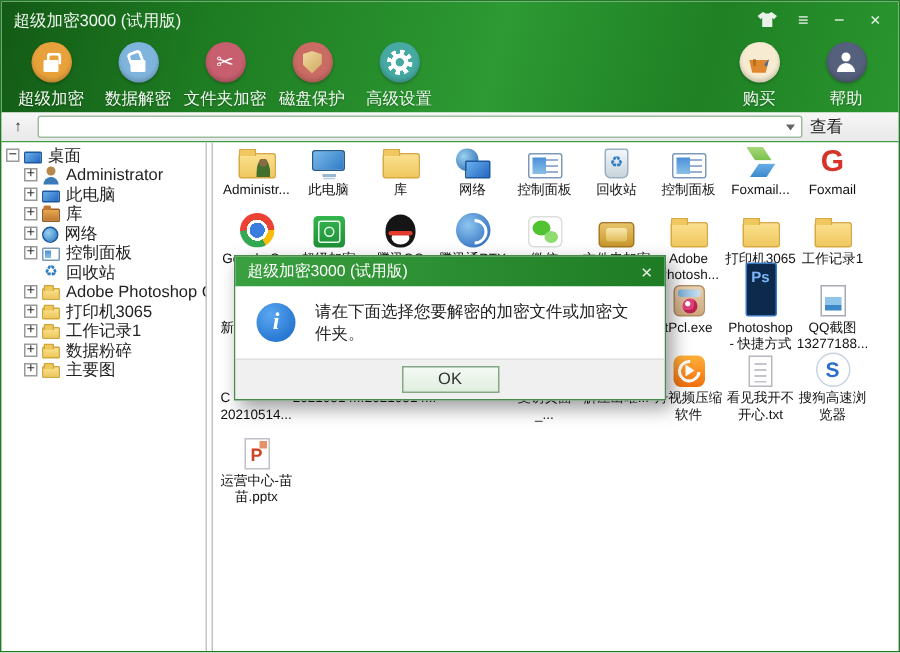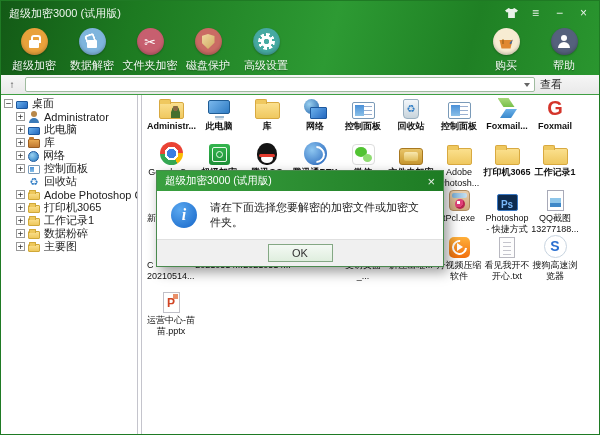--- a/index.html
+++ b/index.html
@@ -103,21 +103,21 @@
   .ti-folder::before { content:''; position:absolute; top:-3px; left:0; width:5px; height:3px;
     background:#eec85c; border:1px solid #d0a838; border-bottom:none; border-radius:1px 1px 0 0; }
 
   
   #grid { position:absolute; top:0; left:5px; right:0; bottom:0; }
   .grow { display:grid; grid-template-columns:repeat(9,48px); }
   .cell { display:flex; flex-direction:column; align-items:center; overflow:visible; }
   .cicon { height:23px; display:flex; align-items:flex-end; justify-content:center; margin-top:1px; }
   .clabel { font-size:9px; line-height:10.5px; text-align:center; color:#111; margin-top:2px;
     max-height:21px; width:100%; }
-  .clabel.nowrap { white-space:nowrap; overflow:visible;font-weight:bold; }
+  .clabel.nowrap { white-space:nowrap; overflow:visible; }
   .clabel.left { text-align:left; }
 
   .gi { display:block; position:relative; }
   .gi-folder,.gi-folder-user { width:25px; height:17px; background:linear-gradient(#fbe08e,#efc85f);
     border:1px solid #d8a940; border-radius:2px; }
   .gi-folder::before,.gi-folder-user::before { content:''; position:absolute; top:-4px; left:-1px;
     width:10px; height:4px; background:#efc85f; border:1px solid #d8a940; border-bottom:none;
     border-radius:2px 2px 0 0; }
   .gi-folder-user::after { content:''; position:absolute; right:3px; bottom:0; width:9px; height:12px;
     background:radial-gradient(circle at 50% 20%,#8a6a42 0 2.5px,transparent 3px),
@@ -171,21 +171,21 @@
   .gi-goldsafe { width:24px; height:17px; background:linear-gradient(#e8c468,#c89830);
     border:1px solid #a87820; border-radius:3px; }
   .gi-goldsafe::before { content:''; position:absolute; inset:3px 4px;
     background:linear-gradient(#f8e8b0,#e0bc58); border-radius:2px; }
   .gi-camera { width:21px; height:21px; border-radius:4px;
     background:linear-gradient(#e8cfae,#cfa87e); border:1px solid #b08c60; }
   .gi-camera::before { content:''; position:absolute; top:2px; left:2px; right:2px; height:5px;
     background:linear-gradient(90deg,#7ab0d8,#c8e0f0); border-radius:2px; }
   .gi-camera::after { content:''; position:absolute; left:5px; top:8px; width:10px; height:10px;
     border-radius:50%; background:radial-gradient(circle at 35% 35%,#fff 0 1.5px,#e0407a 2px 4.5px,#b82450 4.5px); }
-  .gi-ps { width:21px; height:17px; background:#0d2a4d; border:1px solid #3b78c2; border-radius:2px;
+  .gi-ps { width:21px; height:36px; background:#0d2a4d; border:1px solid #3b78c2; border-radius:2px;
     color:#7ab8f8; font-weight:bold; font-size:10px; line-height:19px; text-align:center; }
   .gi-imgfile { width:17px; height:21px; background:#fff; border:1px solid #a8aab8; }
   .gi-imgfile::before { content:''; position:absolute; left:2px; top:7px; right:2px; bottom:3px;
     background:linear-gradient(180deg,#8ec6ea 0 60%,#3f88c8 60%); }
   .gi-video { width:21px; height:21px; border-radius:5px; background:linear-gradient(#ffb03a,#f2700e); }
   .gi-video::before { content:''; position:absolute; inset:3px; border:2px solid #fff;
     border-radius:50%; border-right-color:transparent; transform:rotate(-40deg); }
   .gi-video::after { content:''; position:absolute; left:8px; top:6px;
     border-left:6px solid #fff; border-top:4.5px solid transparent; border-bottom:4.5px solid transparent; }
   .gi-txt { width:16px; height:21px; background:#fdfdfd; border:1px solid #b8b8c0; }

